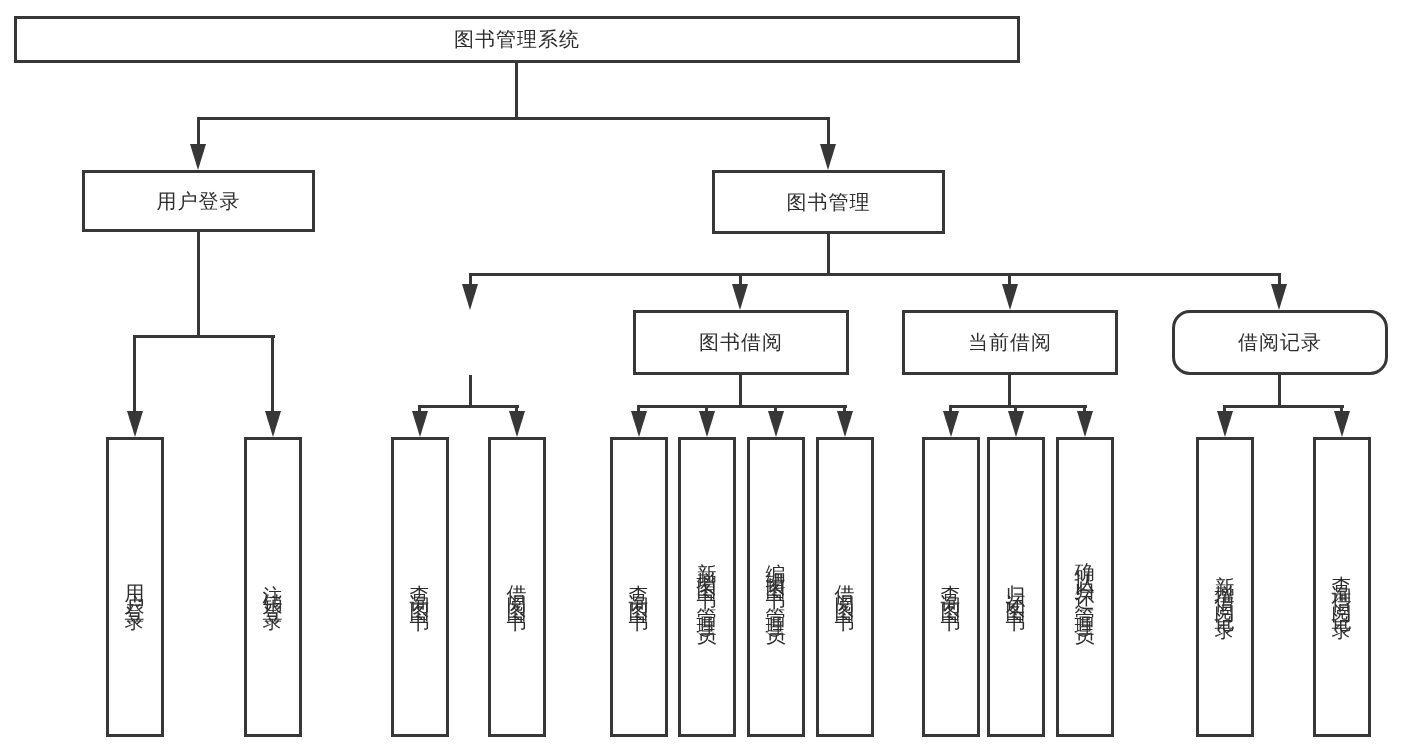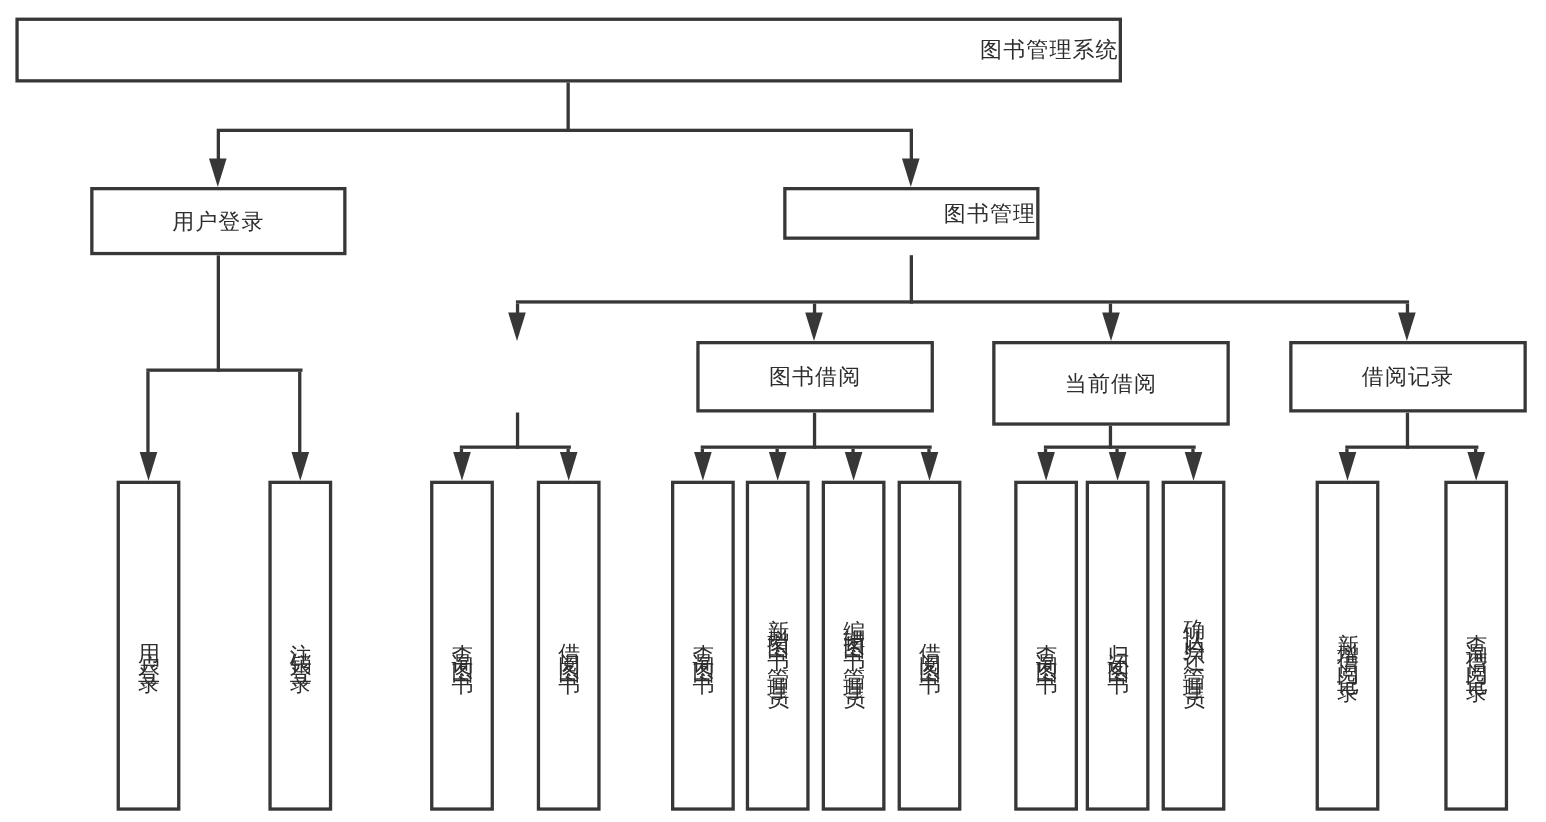--- a/index.html
+++ b/index.html
@@ -29,38 +29,38 @@
     position:absolute; left:1186px; top:715px; z-index:5;
     font-size:17px; color:rgba(150,150,150,0.88); letter-spacing:0.5px;
     white-space:nowrap;
   }
 </style>
 </head>
 <body>
 
 <div id="stage">
 
-  <div class="box" style="left:14px; top:16px; width:1006px; height:59px;justify-content:flex-end;">
+  <div class="box" style="left:14px; top:16px; width:1006px; height:47px;">
     <span>图书管理系统</span>
   </div>
 
   <div class="box" style="left:82px; top:170px; width:233px; height:62px;">
     <span>用户登录</span>
   </div>
-  <div class="box" style="left:712px; top:170px; width:233px; height:48px;justify-content:flex-end;">
+  <div class="box" style="left:712px; top:170px; width:233px; height:64px;">
     <span>图书管理</span>
   </div>
 
   <div class="box" style="left:633px; top:310px; width:216px; height:65px;">
     <span>图书借阅</span>
   </div>
-  <div class="box" style="left:902px; top:310px; width:216px; height:77px;">
+  <div class="box" style="left:902px; top:310px; width:216px; height:65px;">
     <span>当前借阅</span>
   </div>
-  <div class="box" style="left:1172px; top:310px; width:216px; height:65px;">
+  <div class="box" style="left:1172px; top:310px; width:216px; height:65px;border-radius:18px;">
     <span>借阅记录</span>
   </div>
 
   <div class="box vbox" style="left:106px; top:437px; width:58px; height:300px;">
     <span>用户登录</span>
   </div>
   <div class="box vbox" style="left:244px; top:437px; width:58px; height:300px;">
     <span>注销登录</span>
   </div>
 

